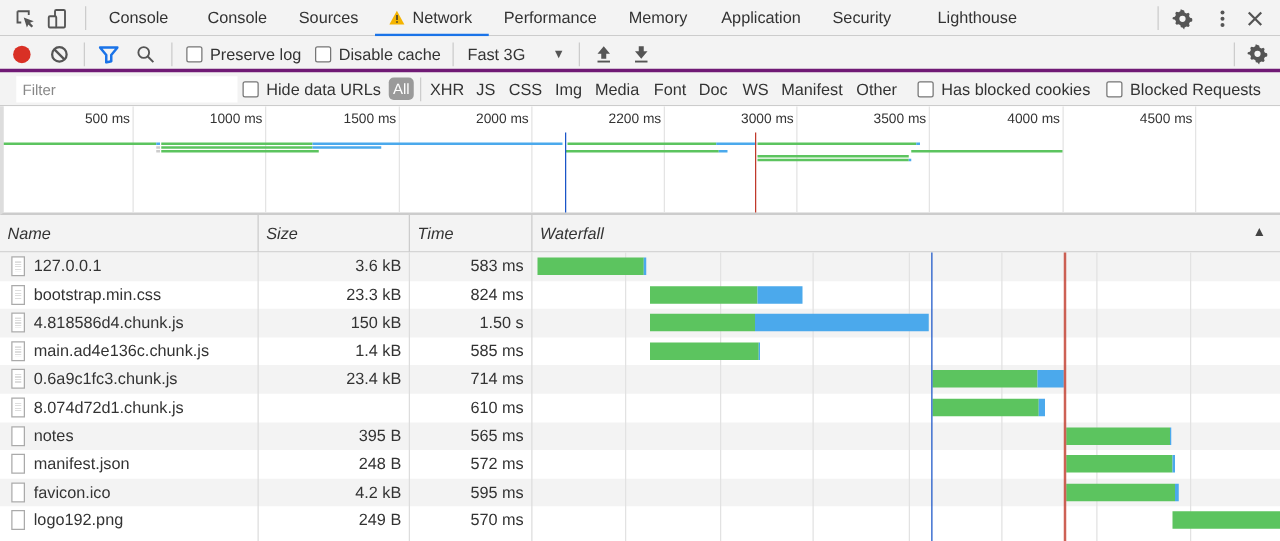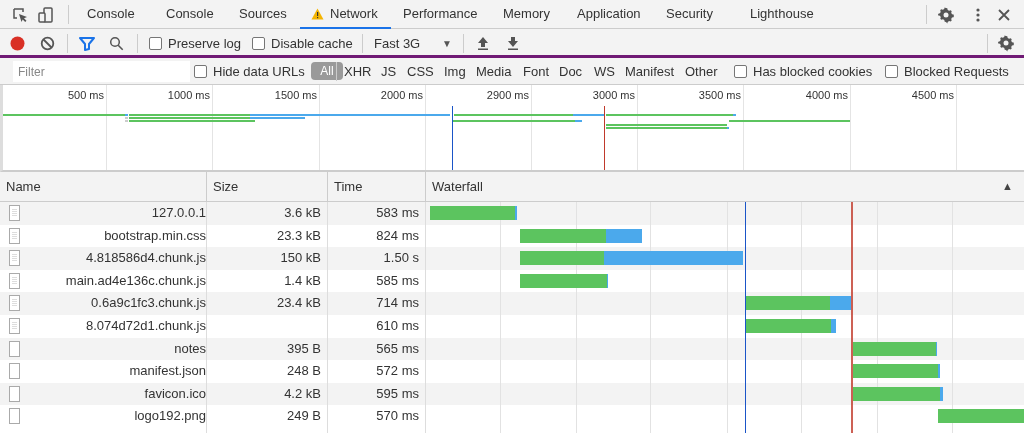--- a/index.html
+++ b/index.html
@@ -18,35 +18,35 @@
   .toolbar { position: absolute; left: 0; top: 29px; width: 1024px; height: 29px; background: #f3f3f3; border-bottom: 3px solid #701a75; }
   .tb-item { position: absolute; top: 0; height: 28px; display: flex; align-items: center; font-size: 13px; color: #333; white-space: nowrap; }
   .cb { width: 13px; height: 13px; border: 1px solid #767676; border-radius: 2px; background: #fff; margin-right: 6px; display: inline-block; }
   .vsep { position: absolute; top: 5px; width: 1px; height: 19px; background: #ccc; }
 
   
   .filterbar { position: absolute; left: 0; top: 58px; width: 1024px; height: 27px; background: #f3f3f3; border-bottom: 1px solid #ccc; }
   .filter-input { position: absolute; left: 3px; top: 3px; width: 177px; height: 21px; background: #fff; border: none; font-family: "Liberation Sans", sans-serif; font-size: 12px; padding-left: 5px; color: #333; outline: none; margin-left: 10px; }
   .filter-input::placeholder { color: #888; }
   .fb-item { position: absolute; top: 0; height: 27px; display: flex; align-items: center; font-size: 13px; color: #333; white-space: nowrap; }
-  .all-pill { position: absolute; left: 311px; top: 62px; width: 32px; height: 18px; background: #9a9a9a; color: #fff; border-radius: 4px; font-size: 12px; text-align: center; line-height: 18px; }
+  .all-pill { position: absolute; left: 311px; top: 62px; width: 20px; height: 18px; background: #9a9a9a; color: #fff; border-radius: 4px; font-size: 12px; text-align: center; line-height: 18px; }
 
   
   .overview { position: absolute; left: 0; top: 85px; width: 1024px; height: 87px; background: #fff; border-bottom: 2px solid #ccc; overflow: hidden; border-left: 3px solid #ddd; }
   .ov-grid { position: absolute; top: 0; width: 1px; height: 87px; background: #e4e4e4; }
   .ov-label { position: absolute; top: 4px; font-size: 11px; color: #333; text-align: right; width: 60px; }
   .ov-bar { position: absolute; height: 2px; }
 
   
   .table-header { position: absolute; left: 0; top: 172px; width: 1024px; height: 30px; background: #f3f3f3; border-bottom: 1px solid #ccc; }
-  .th { position: absolute; top: 0; height: 30px; line-height: 29px; font-size: 13px; color: #333; padding-left: 6px; border-right: 1px solid #ccc; }
+  .th { position: absolute; top: 0; height: 30px; line-height: 29px; font-size: 13px; color: #333; padding-left: 6px; border-right: 1px solid #ccc; font-style: italic; }
   .rows { position: absolute; left: 0; top: 202px; width: 1024px; height: 231px; }
   .row { position: absolute; left: 0; width: 1024px; height: 22.6px; }
   .row.odd { background: #f3f3f3; }
-  .cell { position: absolute; top: 0; height: 22px; line-height: 22px; font-size: 13px; color: #333; white-space: nowrap; text-align: right; }
+  .cell { position: absolute; top: 0; height: 22px; line-height: 22px; font-size: 13px; color: #333; white-space: nowrap; }
   .cell.name { left: 0; width: 206px; padding-left: 27px; }
   .cell.size { left: 207px; width: 120px; text-align: right; padding-right: 6px; }
   .cell.time { left: 328px; width: 97px; text-align: right; padding-right: 6px; }
   .file-icon { position: absolute; left: 9px; top: 3px; width: 11px; height: 16px; border: 1px solid #aaa; background: #fff; }
   .file-icon.doc::after { content: ""; position: absolute; left: 2px; top: 3px; width: 5px; height: 8px; background: repeating-linear-gradient(#ddd 0 1px, transparent 1px 2px); }
   .col-div { position: absolute; top: 202px; width: 1px; height: 231px; background: #ddd; }
   .wf-grid { position: absolute; top: 202px; width: 1px; height: 231px; background: #e2e2e2; }
   .wf-bar { position: absolute; height: 14px; display: flex; }
   .wf-bar .wait { background: #5cc45f; height: 14px; }
   .wf-bar .dl { background: #4ba9ec; height: 14px; }
@@ -177,21 +177,21 @@
   <div class="ov-grid" style="left:422px"></div>
   <div class="ov-grid" style="left:528px"></div>
   <div class="ov-grid" style="left:634px"></div>
   <div class="ov-grid" style="left:740px"></div>
   <div class="ov-grid" style="left:847px"></div>
   <div class="ov-grid" style="left:953px"></div>
   <div class="ov-label" style="left:41px">500 ms</div>
   <div class="ov-label" style="left:147px">1000 ms</div>
   <div class="ov-label" style="left:254px">1500 ms</div>
   <div class="ov-label" style="left:360px">2000 ms</div>
-  <div class="ov-label" style="left:466px">2900 ms</div>
+  <div class="ov-label" style="left:466px">2200 ms</div>
   <div class="ov-label" style="left:572px">3000 ms</div>
   <div class="ov-label" style="left:678px">3500 ms</div>
   <div class="ov-label" style="left:785px">4000 ms</div>
   <div class="ov-label" style="left:891px">4500 ms</div>
 
   <div class="ov-bar" style="left:-1px;top:29px;width:123px;background:#5cc45f"></div>
   <div class="ov-bar" style="left:122px;top:29px;width:3px;background:#4ba9ec"></div>
   <div class="ov-bar" style="left:126px;top:29px;width:121px;background:#5cc45f"></div>
   <div class="ov-bar" style="left:247px;top:29px;width:200px;background:#4ba9ec"></div>
   <div class="ov-bar" style="left:451px;top:29px;width:119px;background:#5cc45f"></div>

